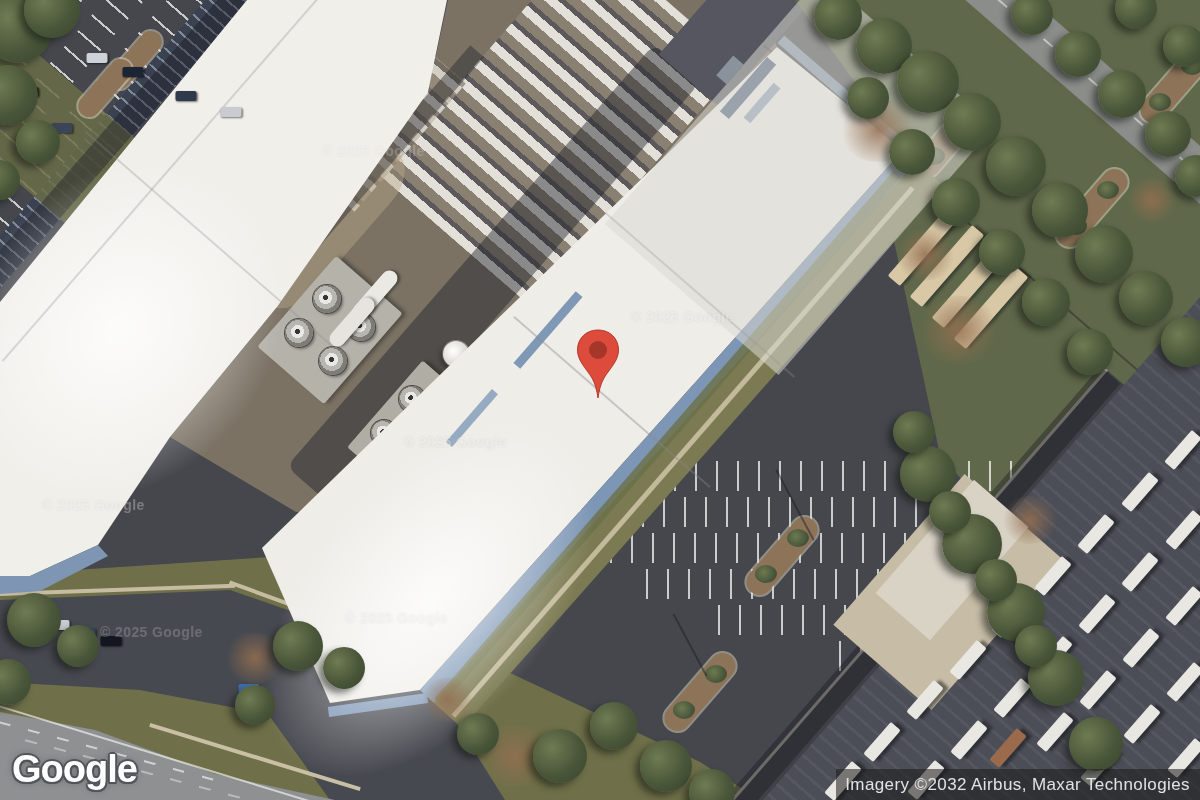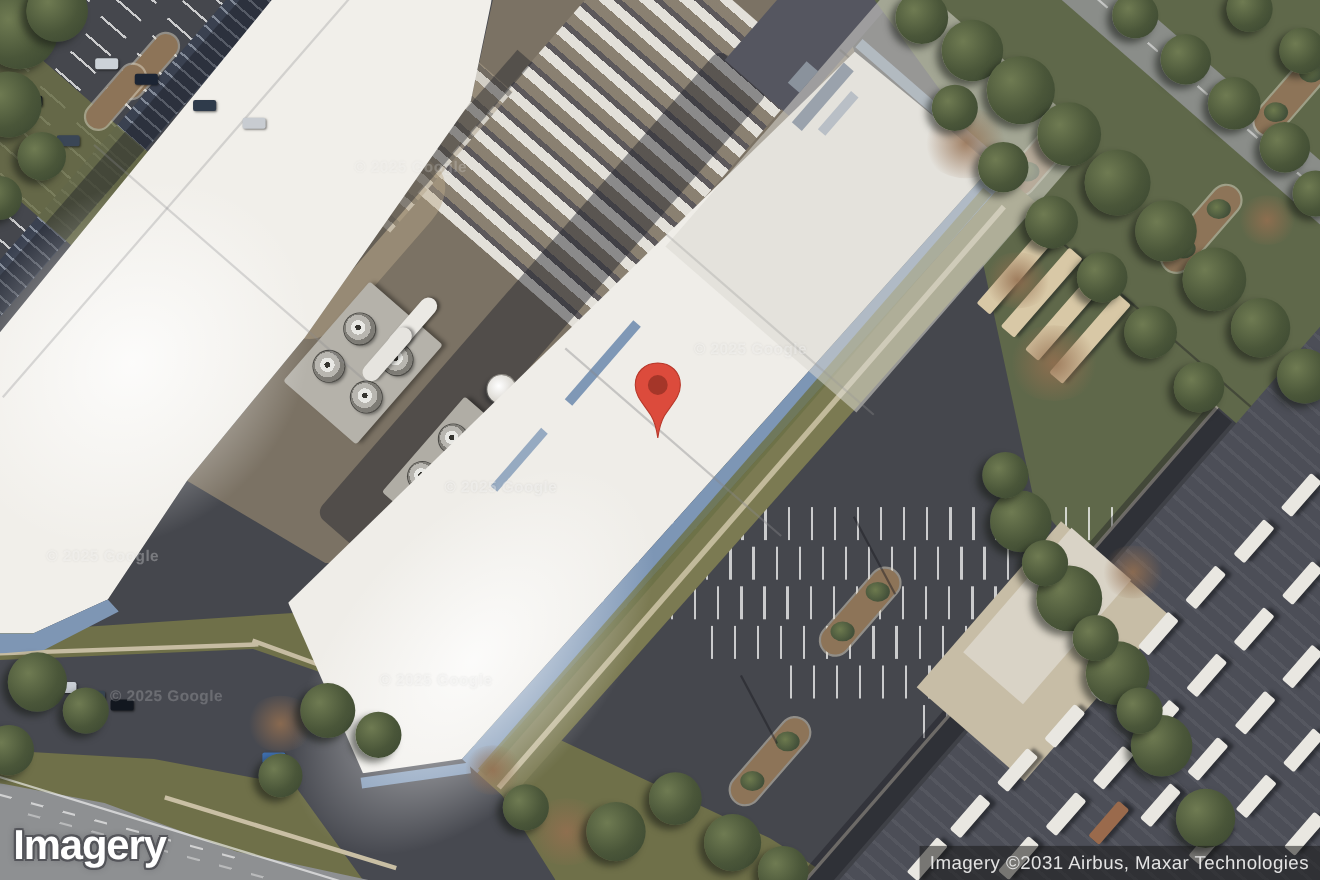--- a/index.html
+++ b/index.html
@@ -267,15 +267,15 @@
       <div class="wm" style="left: 42px; top: 497px; opacity: 0.5;">© 2025 Google</div>
       <div class="wm" style="left: 322px; top: 143px; opacity: 0.35;">© 2025 Google</div>
       <div class="wm" style="left: 100px; top: 624px; opacity: 0.35;">© 2025 Google</div>
     </div>
 
   <svg id="pin" viewBox="0 0 48 72" style="left: 574px; top: 328px;">
     <path d="M24 2 C12 2 3.5 10.5 3.5 22 C3.5 33 12 40 18 50 C21.5 56 23 63 24 70 C25 63 26.5 56 30 50 C36 40 44.5 33 44.5 22 C44.5 10.5 36 2 24 2 Z" stroke="#B8382A" stroke-width="1" fill="#DC4B3C"></path>
     <circle cx="24" cy="22" r="9" fill="#A53629"></circle>
   </svg>
 
-  <div id="logo">Imagery</div>
-  <div id="attrbar">Imagery ©2031 Airbus, Maxar Technologies</div>
+  <div id="logo">Google</div>
+  <div id="attrbar">Imagery ©2032 Airbus, Maxar Technologies</div>
 </div>
 
 </body></html>

